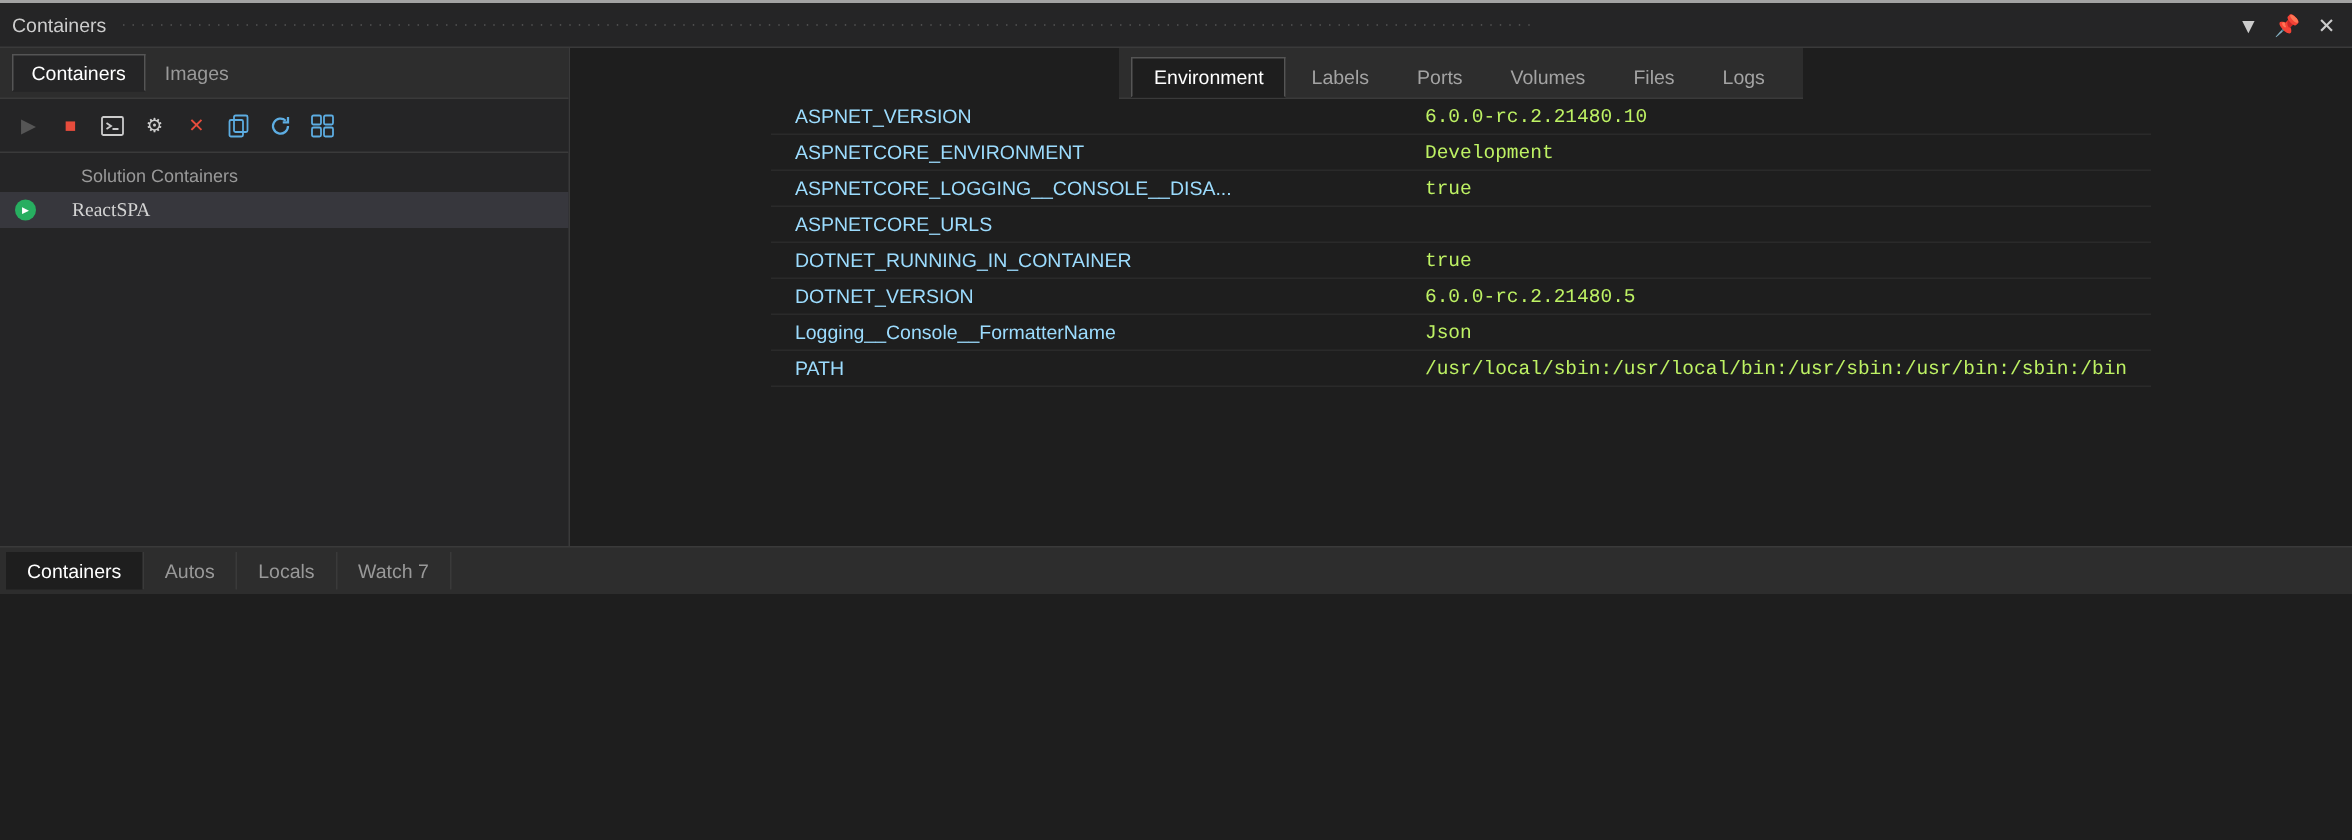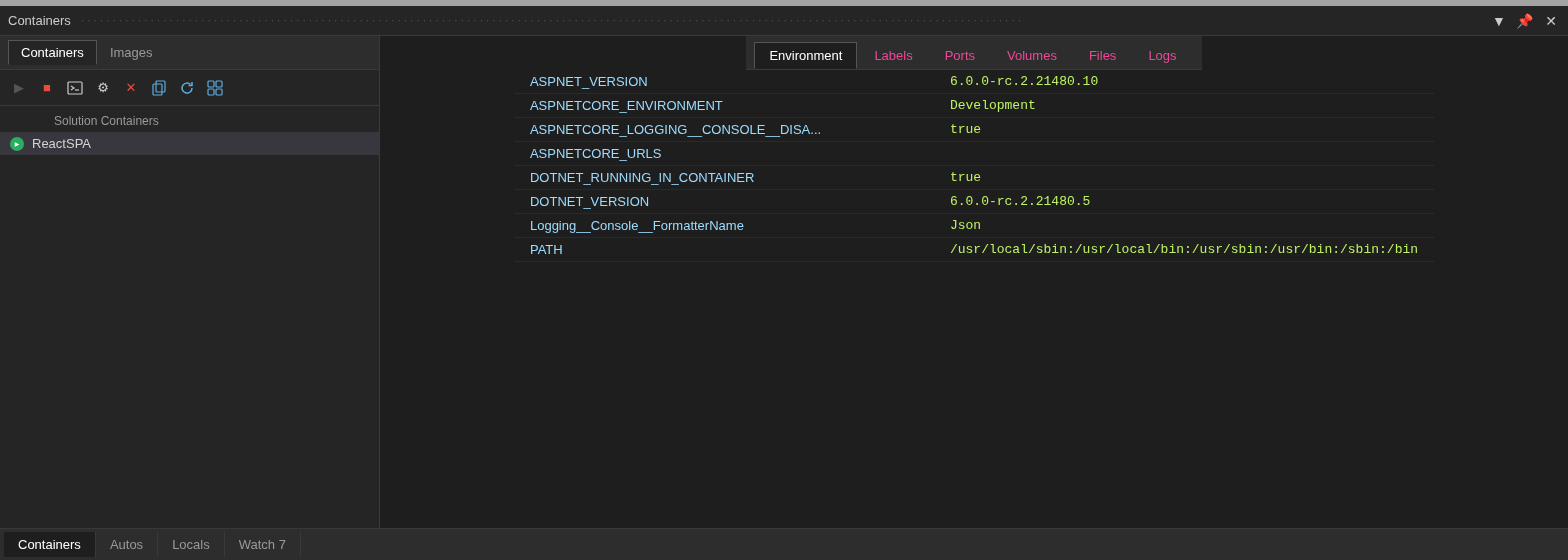--- a/index.html
+++ b/index.html
@@ -9,22 +9,22 @@
       font-family: 'Segoe UI', Tahoma, Geneva, Verdana, sans-serif;
       font-size: 13px;
       width: 1568px;
       height: 560px;
       overflow: hidden;
     }
 
     .main-container {
       display: flex;
       flex-direction: column;
-      height: 560px;
-      border-top: 6px solid #a3a3a3;
+      height: 396px;
+      border-top: 2px solid #a3a3a3;
     }
 
     
     .title-bar {
       display: flex;
       align-items: center;
       justify-content: space-between;
       background: #252526;
       padding: 4px 8px;
       border-bottom: 1px solid #3a3a3a;
@@ -133,22 +133,23 @@
       font-size: 12px;
       margin-left: 44px;
     }
 
     
     .container-item {
       display: flex;
       align-items: center;
       padding: 4px 10px;
       cursor: pointer;
-      gap: 8px;
+      gap: 24px;
       background: #37373d;
+      font-family: Liberation Serif, serif;
     }
     .running-dot {
       width: 14px;
       height: 14px;
       border-radius: 50%;
       background: #27ae60;
       display: flex;
       align-items: center;
       justify-content: center;
       flex-shrink: 0;
@@ -174,21 +175,21 @@
       display: flex;
       align-items: flex-end;
       background: #2d2d2d;
       border-bottom: 1px solid #3a3a3a;
       padding: 0 8px;
       height: 34px;
     }
     .right-tab {
       padding: 5px 14px;
       cursor: pointer;
-      color: #ec4899;
+      color: #a3a3a3;
       font-size: 13px;
       border: 1px solid transparent;
       margin-right: 2px;
     }
     .right-tab.active {
       color: #fff;
       background: #1e1e1e;
       border: 1px solid #555;
       border-bottom: 1px solid #1e1e1e;
     }

